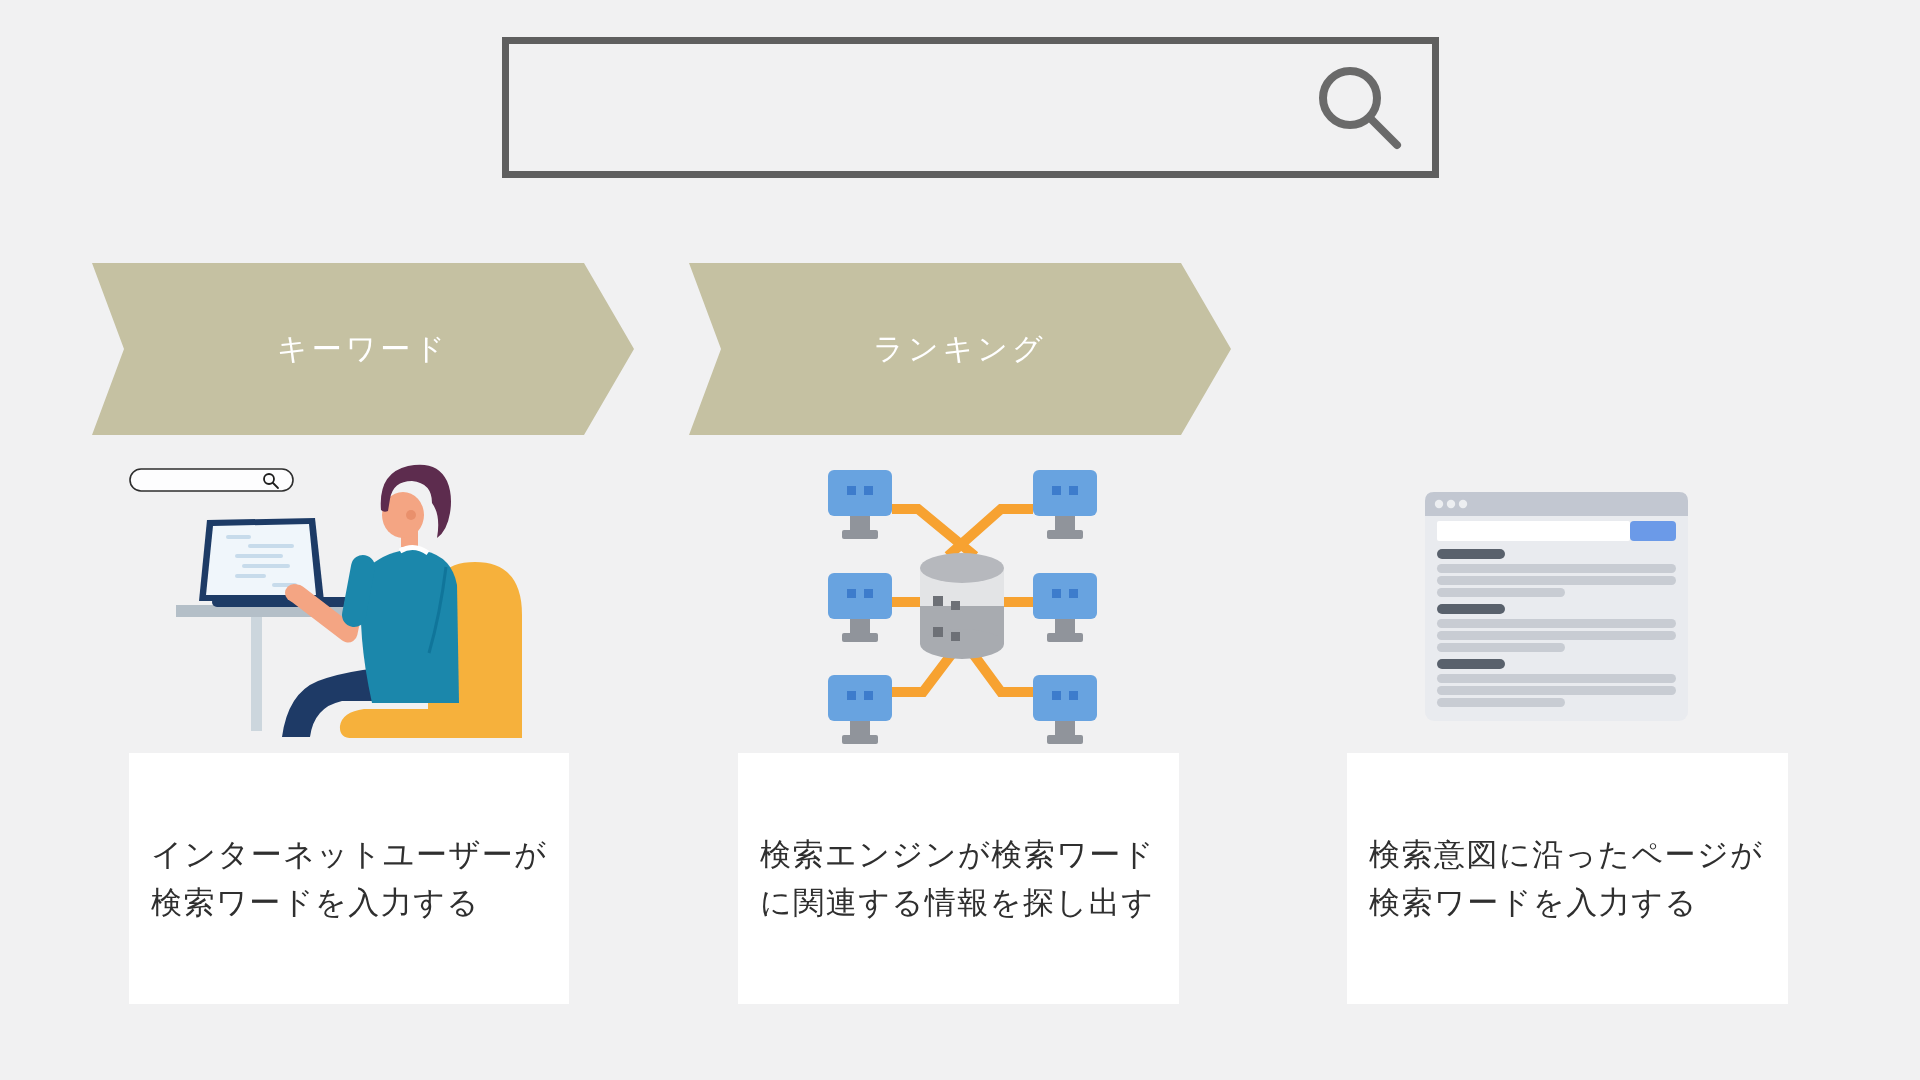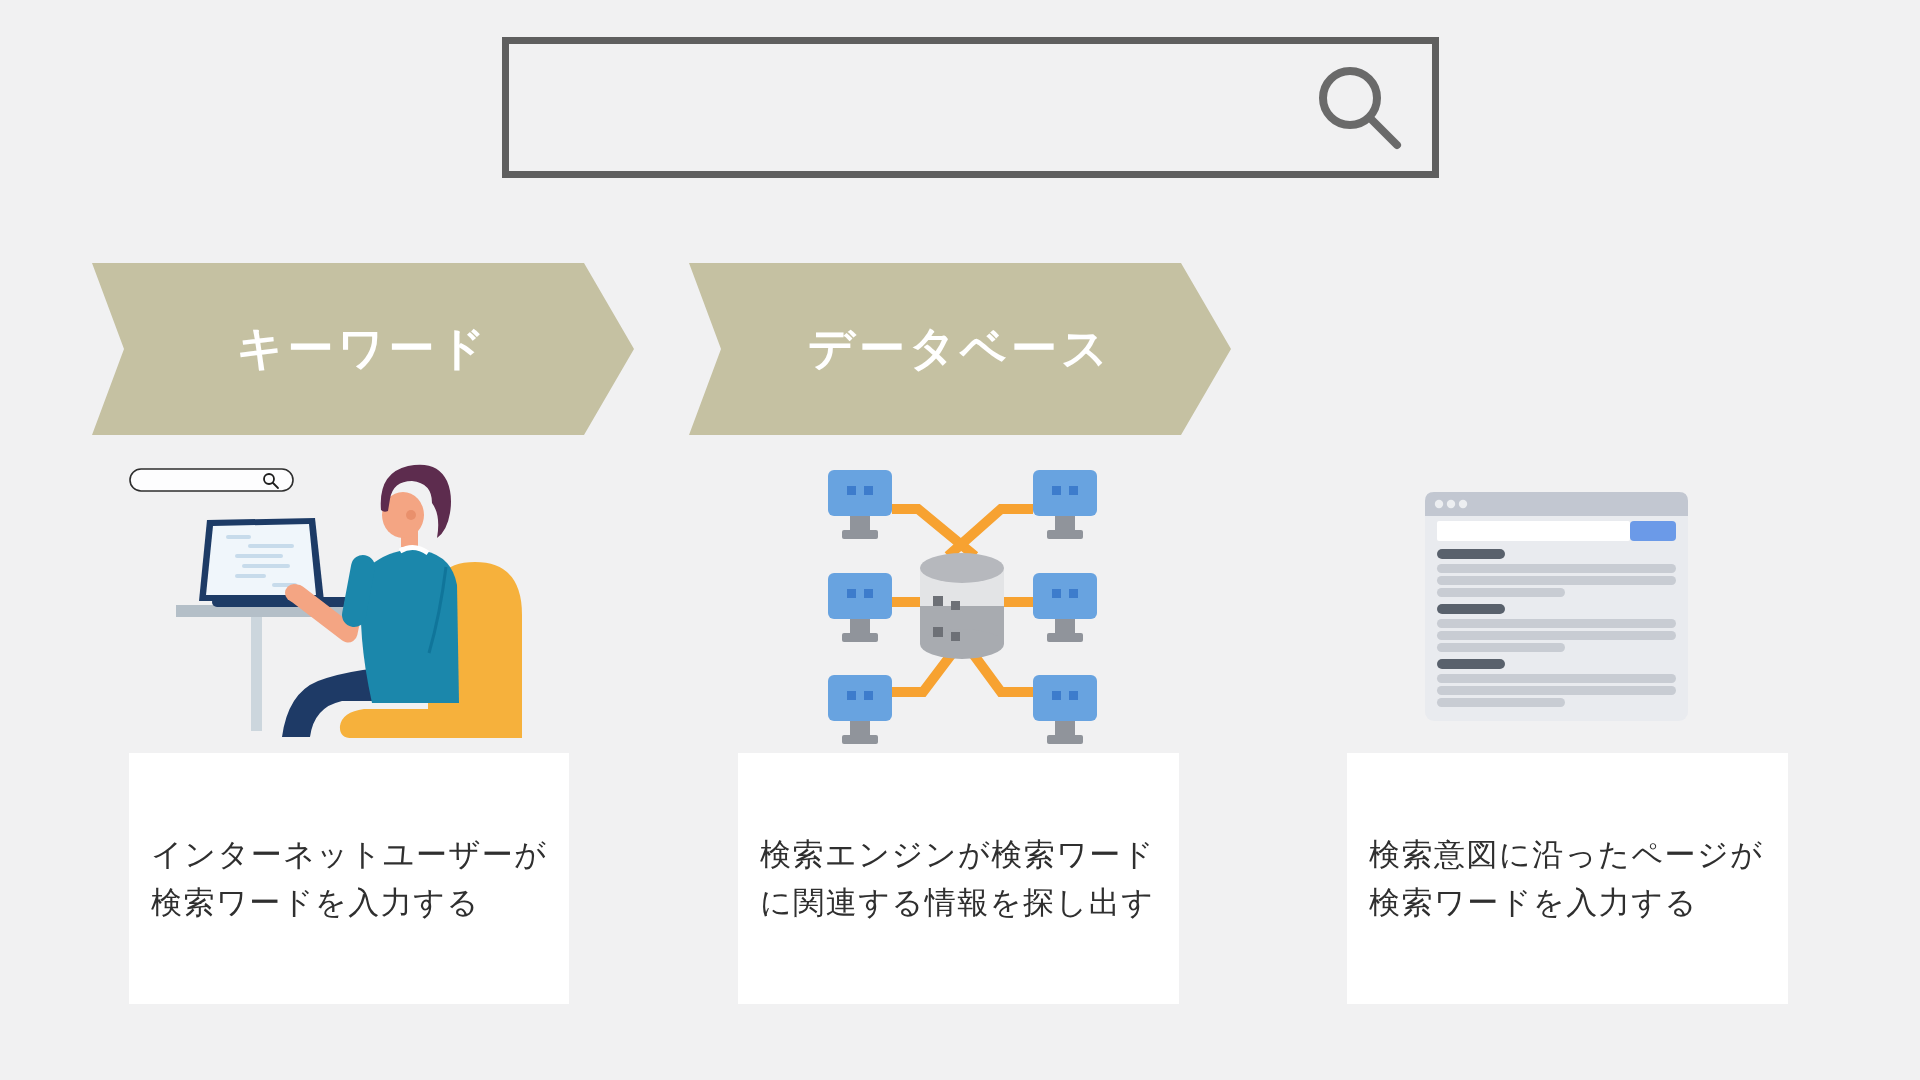--- a/index.html
+++ b/index.html
@@ -25,21 +25,21 @@
   
   .banner{
     position:absolute;top:263px;
     width:542px;height:172px;
     background:#c5c1a2;
     clip-path:polygon(0 0, calc(100% - 50px) 0, 100% 50%, calc(100% - 50px) 100%, 0 100%, 32px 50%);
     display:flex;align-items:center;justify-content:center;
   }
   .banner span{
     color:#ffffff;
-    font-size:46px;font-weight:bold;
+    font-size:30px;font-weight:normal;
     letter-spacing:4px;
   }
   .banner.b1{left:92px;}
   .banner.b2{left:689px;}
   .banner.b3{left:1286px;}
   
   .illu{position:absolute;}
   .illu.i1{left:110px;top:455px;}
   .illu.i2{left:820px;top:455px;}
   .illu.i3{left:1415px;top:480px;}
@@ -72,21 +72,21 @@
     <svg class="mag" width="92" height="92" viewBox="0 0 92 92">
       <circle cx="36" cy="36" r="27" fill="none" stroke="#6a6a6a" stroke-width="8"></circle>
       <line x1="56" y1="56" x2="83" y2="83" stroke="#6a6a6a" stroke-width="8" stroke-linecap="round"></line>
     </svg>
   </div>
 
   <div class="banner b1">
     <span>キーワード</span>
   </div>
   <div class="banner b2">
-    <span>データベース</span>
+    <span>ランキング</span>
   </div>
 
   <svg class="illu i1" width="430" height="290" viewBox="0 0 430 290">
 
     <g>
       <rect x="20" y="14" width="163" height="22" rx="11" fill="#fdfdfe" stroke="#2e2e2e" stroke-width="1.6"></rect>
       <circle cx="159" cy="24" r="5" fill="none" stroke="#1d1d1d" stroke-width="1.8"></circle>
       <line x1="163" y1="28" x2="168" y2="33" stroke="#1d1d1d" stroke-width="1.8" stroke-linecap="round"></line>
     </g>
 

